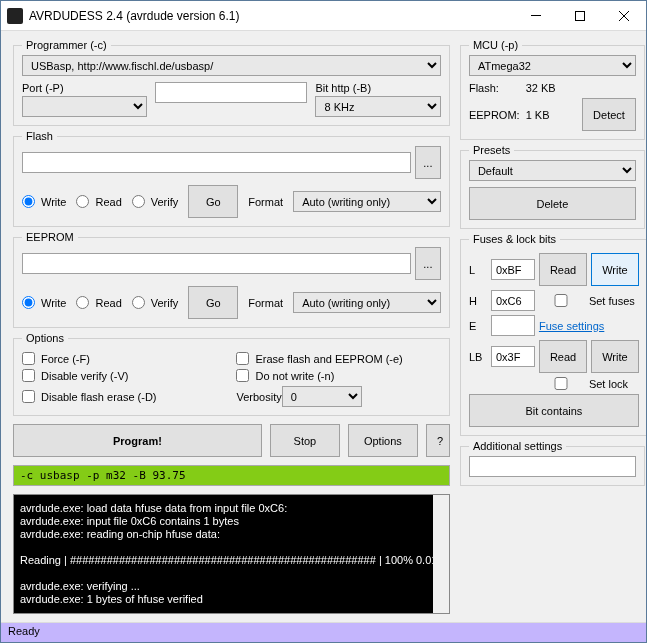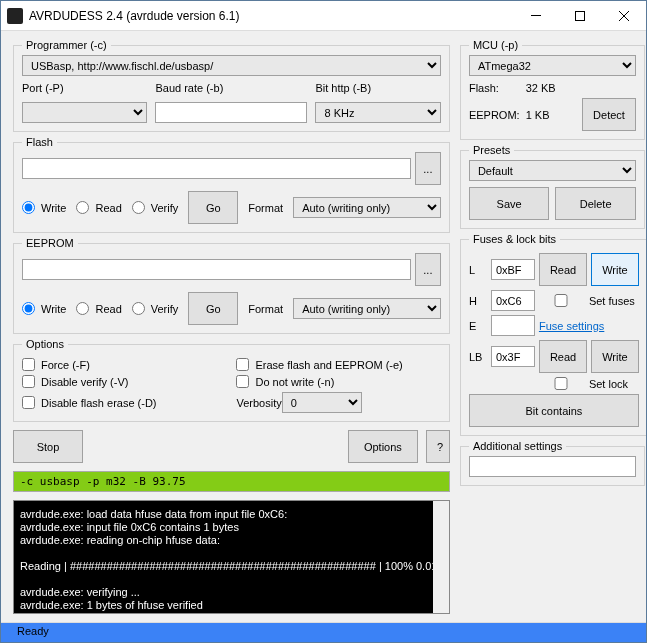--- a/index.html
+++ b/index.html
@@ -15,37 +15,37 @@
 fieldset { border: 1px solid #d0d0d0; padding: 4px 8px 8px 8px; margin: 0; }
 legend { padding: 0 4px; }
 select, input[type=text] { height: 21px; border: 1px solid #a0a0a0; background: #fff; padding: 0 4px; }
 select { background: #e8e8e8; }
 button { height: 33px; border: 1px solid #a0a0a0; background: #e1e1e1; padding: 0 10px; cursor: pointer; }
 .btn-wide { flex: 1; }
 label.chk { display: flex; align-items: center; gap: 4px; }
 input[type=radio], input[type=checkbox] { margin: 0 2px 0 0; }
 .three-col { display: flex; gap: 8px; }
 .three-col > div { flex: 1; display: flex; flex-direction: column; }
-.lbl { margin-bottom: 8px; }
+.lbl { margin-bottom: 2px; }
 .flash-row { display: flex; gap: 4px; align-items: center; }
 .flash-row input { flex: 1; }
 .flash-row .browse { width: 26px; padding: 0; }
 .radio-row { display: flex; gap: 10px; align-items: center; margin-top: 6px; }
 .opts-grid { display: grid; grid-template-columns: 1fr 1fr; gap: 4px 10px; margin-top: 4px; }
 .verbosity-row { display: flex; align-items: center; gap: 0; }
 .bottom-btns { display: flex; gap: 8px; margin-top: 4px; }
 .cmd-line { border: 1px solid #aaa; background: #84cc16; padding: 3px 6px; font-family: "Consolas", monospace; font-size: 11px; margin-top: 4px; }
 .console { flex: 1; background: #000; color: #fff; font-family: "Consolas", monospace; font-size: 11px; padding: 7px 6px; margin-top: 4px; overflow: auto; white-space: pre; border: 1px solid #888; position: relative; }
 .scrollbar-v { position: absolute; right: 0; top: 0; width: 16px; height: 100%; background: #f0f0f0; }
 .mcu-grid { display: grid; grid-template-columns: auto 1fr auto; gap: 4px 6px; align-items: center; margin-top: 6px; font-size: 11px; }
 .fuse-row { display: grid; grid-template-columns: 18px 44px 48px 48px; gap: 4px; align-items: center; margin-top: 4px; }
 .fuse-row input { width: 44px; }
 .link { color: #0066cc; text-decoration: underline; cursor: pointer; }
 .preset-btns { display: flex; gap: 6px; margin-top: 6px; }
-.statusbar { height: 20px; background: #3b82f6; border-top: 1px solid #ddd; padding: 2px 16px; font-size: 11px; }
+.statusbar { height: 20px; background: #c4b5fd; border-top: 1px solid #ddd; padding: 2px 7px; font-size: 11px; }
 .highlight-btn { border: 1px solid #0078d7; background: #e5f1fb; }
 </style>
 </head>
 <body>
 
 <div class="window">
   <div class="titlebar">
     <div class="titlebar-icon"></div>
     <div class="title">AVRDUDESS 2.4 (avrdude version 6.1)</div>
     <div class="win-btn">
@@ -70,21 +70,20 @@
     <div class="col-left">
       <fieldset>
         <legend>Programmer (-c)</legend>
         <select style="width:100%"><option>USBasp, http://www.fischl.de/usbasp/</option></select>
         <div class="three-col" style="margin-top:6px">
           <div>
             <span class="lbl">Port (-P)</span>
             <select><option></option></select>
           </div>
           <div>
-            <span class="lbl">Baud rate (-b)</span>
             <input type="text" value="" style="">
           </div>
           <div>
             <span class="lbl">Bit http (-B)</span>
             <select><option>8 KHz</option></select>
           </div>
         </div>
       </fieldset>
 
       <fieldset>
@@ -161,20 +160,21 @@
               <span>Disable flash erase (-D)</span>
             </label>
           <div class="verbosity-row">
             <span>Verbosity</span>
             <select style="width:80px"><option>0</option></select>
           </div>
         </div>
       </fieldset>
 
       <div class="bottom-btns">
+        <button class="btn-wide" style="font-weight:bold">Program!</button>
         <button style="width:70px">Stop</button>
         <button style="width:70px;margin-left:auto">Options</button>
         <button style="width:24px">?</button>
       </div>
 
       <div class="cmd-line">-c usbasp -p m32 -B 93.75</div>
 
       <div class="console"><span>avrdude.exe: load data hfuse data from input file 0xC6:
 avrdude.exe: input file 0xC6 contains 1 bytes
 avrdude.exe: reading on-chip hfuse data:
@@ -199,21 +199,20 @@
           <span>EEPROM:</span>
           <span>1 KB</span>
           <button>Detect</button>
         </div>
       </fieldset>
 
       <fieldset>
         <legend>Presets</legend>
         <select style="width:100%"><option>Default</option></select>
         <div class="preset-btns">
-          <button class="btn-wide">Save</button>
           <button class="btn-wide">Delete</button>
         </div>
       </fieldset>
 
       <fieldset>
         <legend>Fuses &amp; lock bits</legend>
         <div class="fuse-row">
           <span>L</span>
           <input type="text" value="0xBF" style="">
           <button>Read</button>

